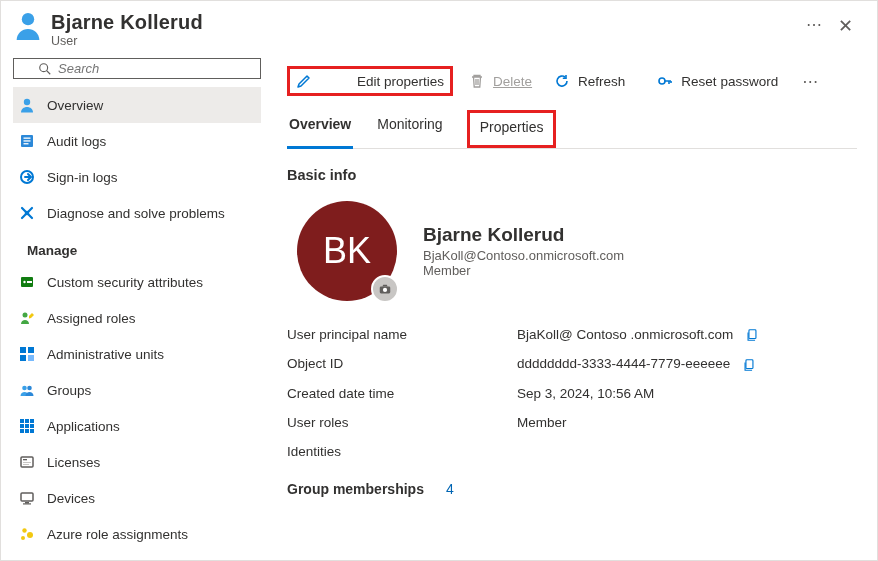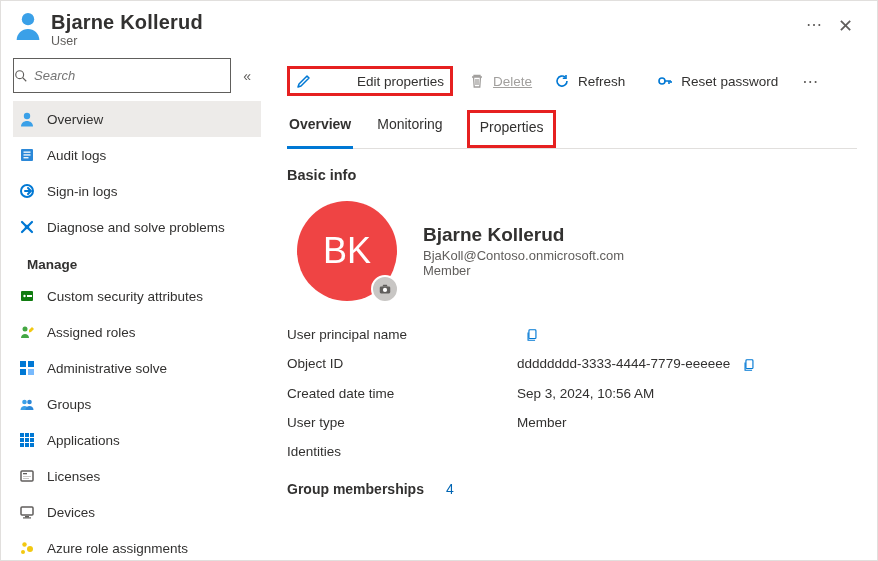--- a/index.html
+++ b/index.html
@@ -14,21 +14,21 @@
   .header .dots { color: #605e5c; font-size: 16px; padding: 4px 8px; margin-left: 4px; cursor: pointer; }
   .header .close { font-size: 18px; color: #605e5c; cursor: pointer; padding: 4px 8px; margin-left: auto; }
 
   
   .body { display: flex; height: calc(100% - 54px); }
   .sidebar { width: 260px; border-right: 0; padding: 4px 0 8px 12px; overflow-y: auto; }
   .main { flex: 1; padding: 4px 20px 16px 26px; overflow-y: auto; }
 
   
   .search-row { display: flex; align-items: center; margin-bottom: 8px; padding-right: 10px; }
-  .search-box { flex: 1; display: flex; align-items: center; border: 1px solid #605e5c; height: 35px; padding: 0 0; }
+  .search-box { flex: 1; display: flex; align-items: center; border: 1px solid #605e5c; height: 21px; padding: 0 24px; }
   .search-box svg { width: 14px; height: 14px; margin-right: 6px; }
   .search-box input { border: none; outline: none; font-size: 13px; font-style: italic; color: #605e5c; flex: 1; height: 22px; background: transparent; }
   .collapse { margin-left: 12px; color: #605e5c; font-size: 14px; cursor: pointer; }
 
   
   .side-item { display: flex; align-items: center; height: 36px; padding-left: 6px; cursor: pointer; font-size: 13.5px; color: #323130; }
   .side-item .icon { width: 16px; height: 16px; margin-right: 12px; display: inline-flex; }
   .side-item.active { background: #edebe9; font-weight: 400; }
   .side-group { font-size: 13.5px; font-weight: 600; padding: 12px 0 6px 6px; color: #323130; margin-left: 8px; }
 
@@ -46,21 +46,21 @@
   .tab { font-size: 14px; padding: 6px 2px 10px 2px; cursor: pointer; color: #323130; position: relative; }
   .tab.active { font-weight: 600; }
   .tab.active::after { content: ""; position: absolute; left: 0; right: 0; bottom: -1px; height: 3px; background: #0078d4; }
   .tab.highlight-red { padding: 6px 10px 10px 10px; }
 
   .section-h { font-size: 14.5px; font-weight: 600; margin-bottom: 18px; }
 
   
   .basic { display: flex; align-items: center; margin-bottom: 26px; }
   .avatar-wrap { position: relative; width: 100px; height: 100px; margin-left: 10px; margin-right: 26px; }
-  .avatar { width: 100px; height: 100px; border-radius: 50%; background: #ef4444; color: #fff; display: flex; align-items: center; justify-content: center; font-size: 36px; font-weight: 400; }
+  .avatar { width: 100px; height: 100px; border-radius: 50%; background: #7f1d1d; color: #fff; display: flex; align-items: center; justify-content: center; font-size: 36px; font-weight: 400; }
   .cam-badge { position: absolute; right: -2px; bottom: -2px; width: 28px; height: 28px; border-radius: 50%; background: #c8c6c4; border: 2px solid #fff; display: flex; align-items: center; justify-content: center; cursor: pointer; }
   .basic-names .name { font-size: 19px; font-weight: 600; }
   .basic-names .upn { font-size: 13px; color: #605e5c; margin-top: 2px; }
   .basic-names .mtype { font-size: 13px; color: #605e5c; }
 
   
   .kv { display: flex; font-size: 13.5px; margin-bottom: 14px; }
   .kv .key { width: 230px; color: #323130; }
   .kv .val { flex: 1; color: #323130; }
   .copy-ico { width: 14px; height: 14px; display: inline-flex; margin-left: 8px; cursor: pointer; vertical-align: middle; }
@@ -253,21 +253,21 @@
             </svg>
           </span>
           <span>Assigned roles</span>
         </div>
         <div class="side-item">
           <span class="icon">
             <svg viewBox="0 0 16 16">
               <use href="#i-adminunits"></use>
             </svg>
           </span>
-          <span>Administrative solve</span>
+          <span>Administrative units</span>
         </div>
         <div class="side-item">
           <span class="icon">
             <svg viewBox="0 0 16 16">
               <use href="#i-groups"></use>
             </svg>
           </span>
           <span>Groups</span>
         </div>
         <div class="side-item">
@@ -365,20 +365,21 @@
       <div class="basic-names">
         <div class="name">Bjarne Kollerud</div>
         <div class="upn">BjaKoll@Contoso.onmicrosoft.com</div>
         <div class="mtype">Member</div>
       </div>
     </div>
 
     <div class="kv">
       <div class="key">User principal name</div>
       <div class="val">
+        <span>BjaKoll@ Contoso .onmicrosoft.com</span>
         <span class="copy-ico">
             <svg viewBox="0 0 16 16">
               <use href="#i-copy"></use>
             </svg>
           </span>
       </div>
     </div>
     <div class="kv">
       <div class="key">Object ID</div>
       <div class="val">
@@ -388,21 +389,21 @@
               <use href="#i-copy"></use>
             </svg>
           </span>
       </div>
     </div>
     <div class="kv">
       <div class="key">Created date time</div>
       <div class="val">Sep 3, 2024, 10:56 AM</div>
     </div>
     <div class="kv">
-      <div class="key">User type</div>
+      <div class="key">User roles</div>
       <div class="val">Member</div>
     </div>
     <div class="kv">
       <div class="key">Identities</div>
       <div class="val"></div>
     </div>
 
     <div class="gm-row">
       <span>Group memberships</span>
       <span class="gm-count">4</span>

